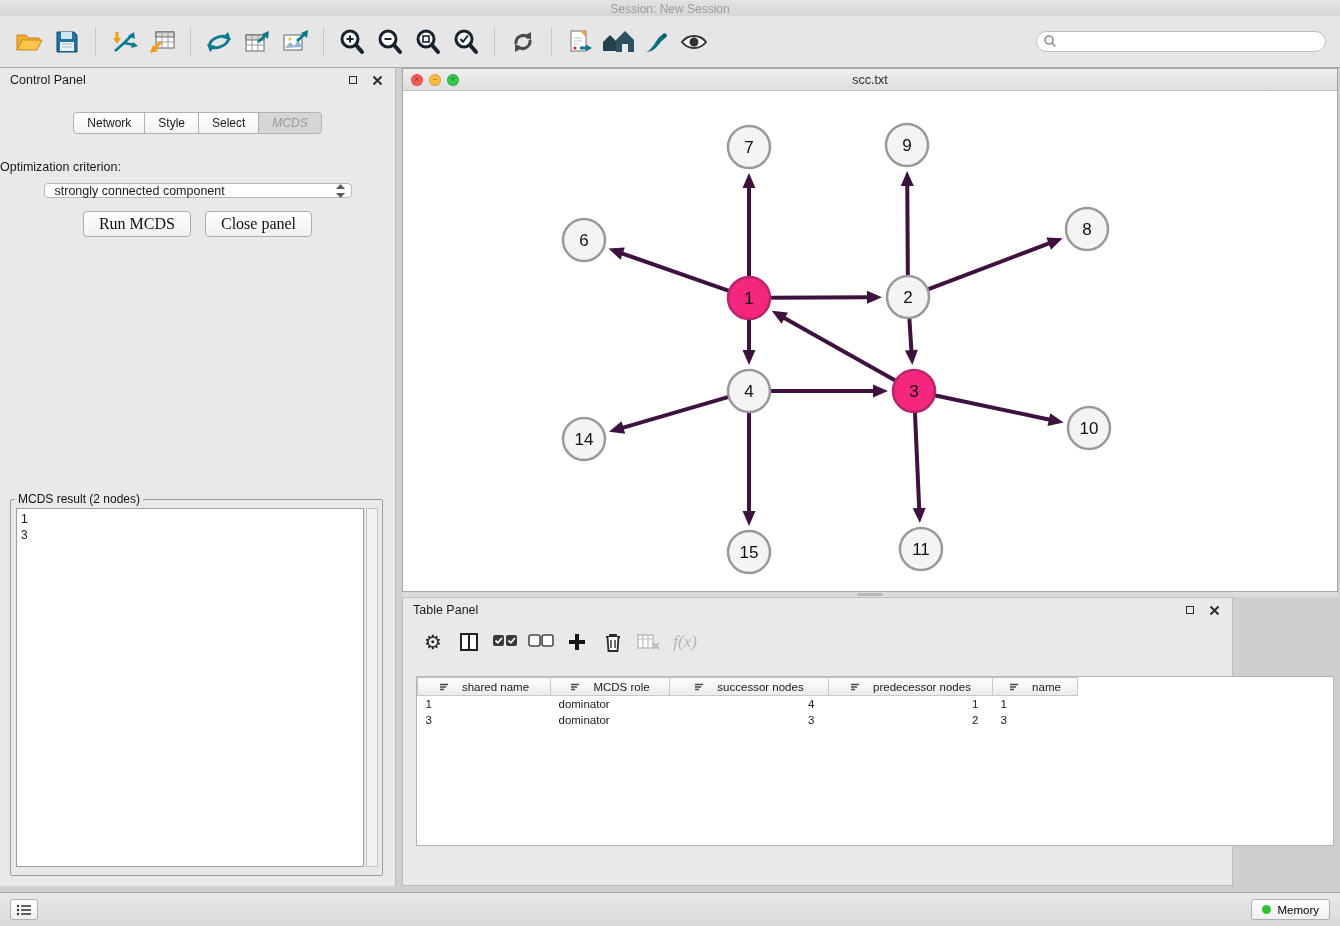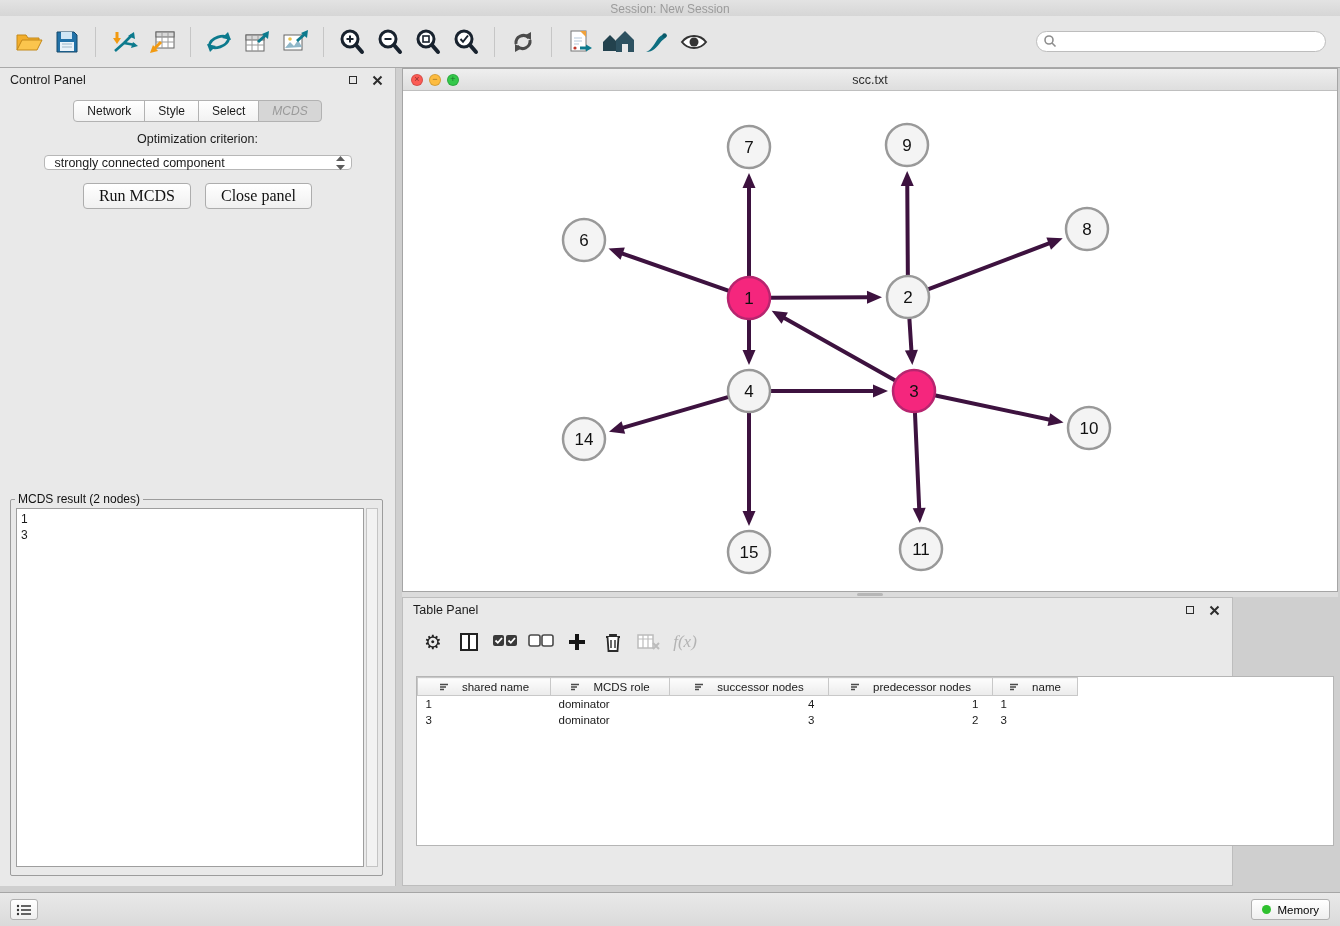--- a/index.html
+++ b/index.html
@@ -43,30 +43,30 @@
     font-size:12.5px; color:#1c1c1c;
   }
   .ph-spacer { flex:1; }
   .ph-btn { width:16px; height:16px; display:flex; align-items:center; justify-content:center; margin-left:8px; cursor:default; }
   .float-square { width:8px; height:8px; border:1.5px solid #2d2d2d; background:transparent; display:block; }
   
   .control-panel {
     position:absolute; left:0; top:68px; width:396px; height:818px;
     background:#e9e9e9; border-right:1px solid #bdbdbd;
   }
-  .seg { display:flex; justify-content:center; margin-top:8px; }
+  .seg { display:flex; justify-content:center; margin-top:20px; }
   .seg .seg-btn {
     border:1px solid #b2b2b2; background:linear-gradient(#ffffff,#f2f2f2);
     padding:3px 13px; font-size:12px; margin-left:-1px; color:#1a1a1a;
     font-family:"Liberation Sans",sans-serif;
   }
   .seg .seg-btn:first-child { border-radius:4px 0 0 4px; margin-left:0; }
   .seg .seg-btn:last-child { border-radius:0 4px 4px 0; }
   .seg .seg-btn.active { background:#d6d6d6; color:#9a9a9a;font-style:italic; }
-  .opt-label { text-align:center; margin-top:10px; font-size:12.5px; }
+  .opt-label { text-align:left; margin-top:26px; font-size:12.5px; }
   .dropdown {
     margin:9px auto 0 auto; width:308px; height:15px; background:#fff;
     border:1px solid #b7b7b7; border-radius:4px;
     display:flex; align-items:center; padding:0 6px 0 10px; font-size:12.5px;justify-content:center;
   }
   .dd-label { flex:1; }
   .cp-buttons { display:flex; justify-content:center; gap:14px; margin-top:13px; }
   .btn {
     background:linear-gradient(#ffffff,#f0f0f0); border:1px solid #adadad;
     border-radius:4px; padding:3px 15px; font-size:16px; color:#111;

